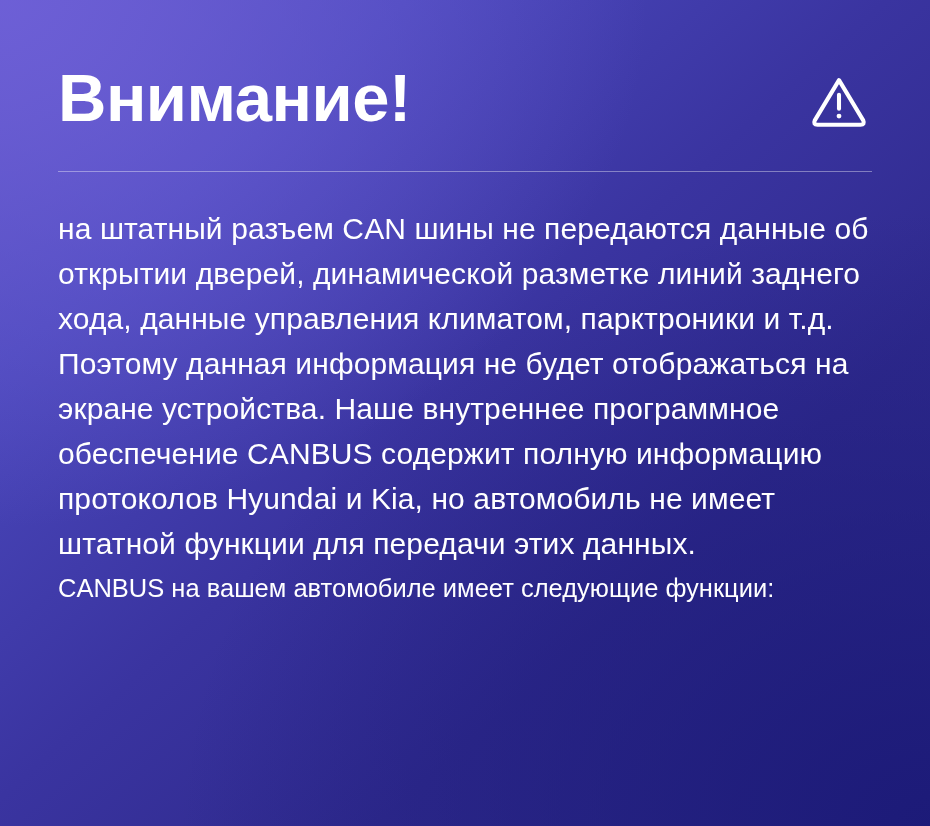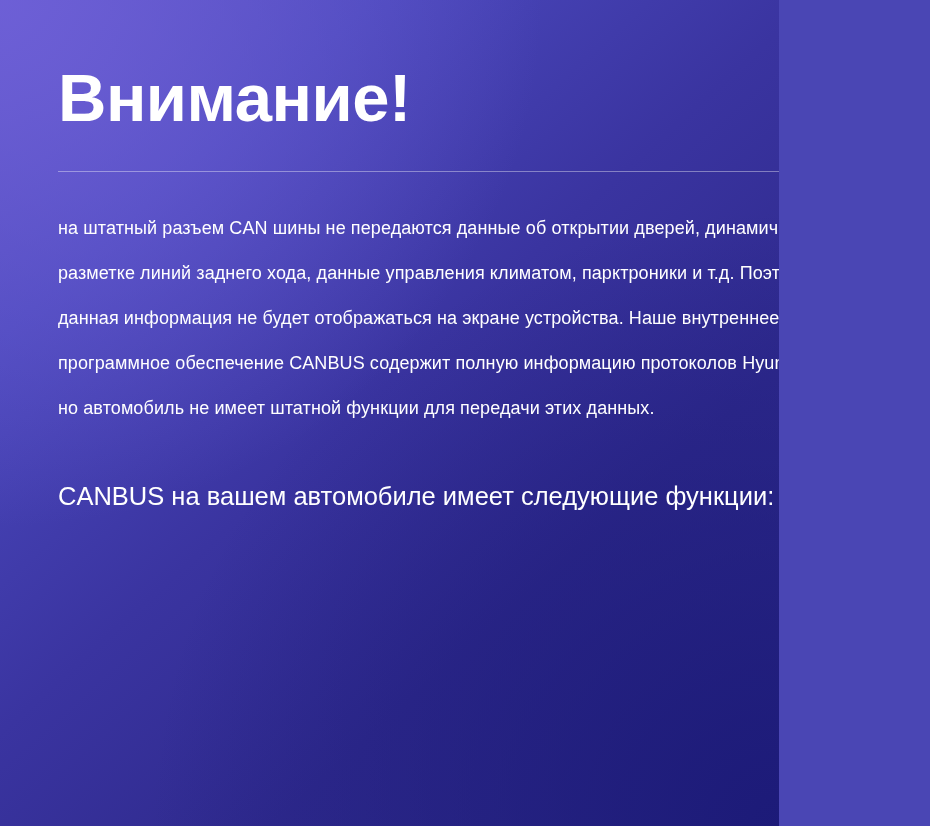--- a/index.html
+++ b/index.html
@@ -10,21 +10,21 @@
     overflow: hidden;
   }
 
   body {
     font-family: "Liberation Sans", "DejaVu Sans", sans-serif;
     background: #4a46b4;
   }
 
   #banner {
     position: relative;
-    width: 779px;
+    width: 930px;
     height: 826px;
     background:
       radial-gradient(120% 110% at 0% 0%, rgba(110,96,215,0.95) 0%, rgba(110,96,215,0.0) 58%),
       radial-gradient(130% 120% at 100% 100%, rgba(28,26,120,0.98) 0%, rgba(28,26,120,0.0) 62%),
       linear-gradient(138deg, #5b53c4 0%, #4a47bb 22%, #3a34a0 48%, #2f2a8e 70%, #2a2887 100%);
     overflow: hidden;
     text-decoration: underline;
   }
 
   
@@ -68,30 +68,30 @@
 
   
   #content {
     position: absolute;
     left: 58px;
     top: 206px;
     width: 820px;
   }
 
   .para {
-    font-size: 18px;
+    font-size: 30px;
     font-weight: 400;
     line-height: 45px;
     color: #ffffff;
     letter-spacing: 0.1px;
   }
 
   #intro-paragraph { width: 818px; }
 
-  #functions-block { margin-top: 43px; }
+  #functions-block { }
 
   #functions-intro {
     font-size: 25.5px;
     line-height: 45px;
     color: #ffffff;
     white-space: nowrap;
   }
 
   #functions-list {
     list-style: none;

